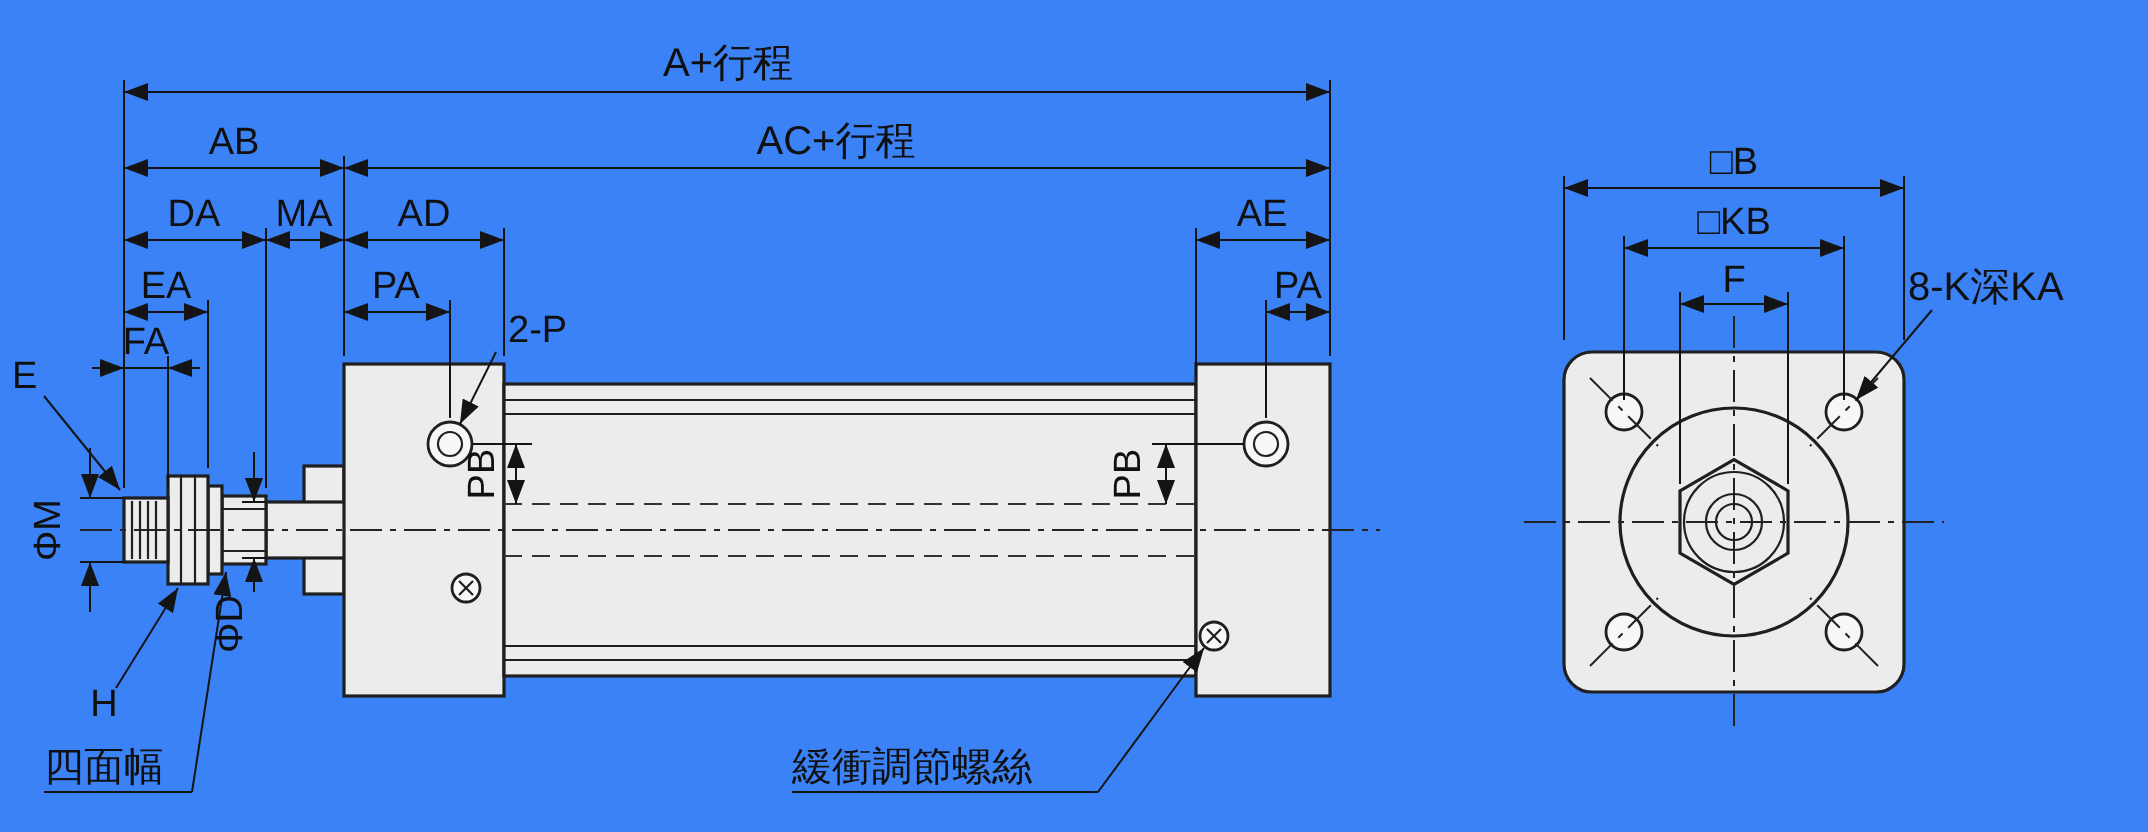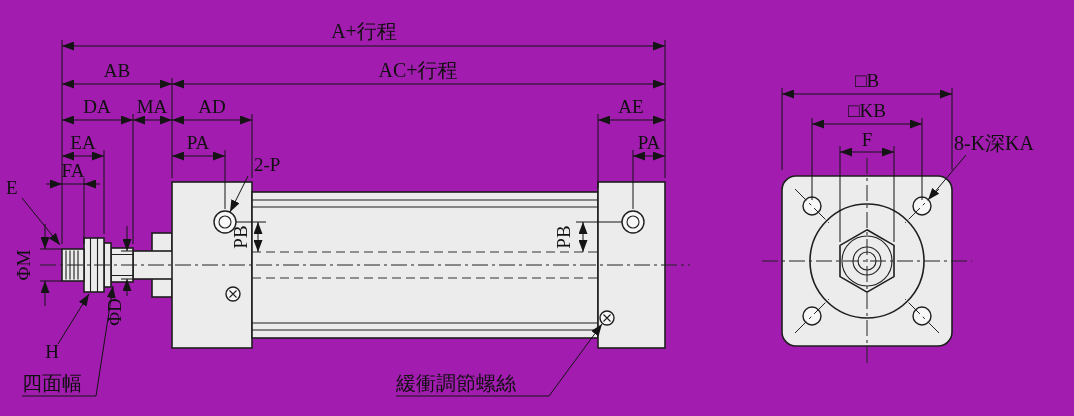--- a/index.html
+++ b/index.html
@@ -1,17 +1,17 @@
 <!DOCTYPE html>
 <html><head>
 <meta charset="utf-8">
 <style>
   html,body { margin:0; padding:0; background:#ffffff; }
-  .stage { position:relative; width:1074px; height:416px; background:#a21caf;
-           font-family:Liberation Serif, serif; }
+  .stage { position:relative; width:1074px; height:416px; background:#3b82f6;
+           font-family:Liberation Sans, sans-serif; }
   svg { display:block; }
   .outline   { fill:#ececec; stroke:#1f1f1f; stroke-width:1.6; }
   .detail    { fill:none;    stroke:#1f1f1f; stroke-width:1.1; }
   .hole      { fill:#f7f7f7; stroke:#1f1f1f; stroke-width:1.4; }
   .ext,.dim  { fill:none; stroke:#141414; stroke-width:1; }
   .dim-line  { marker-start:url(#arrow); marker-end:url(#arrow); }
   .arrow-end { marker-end:url(#arrow); }
   .centerline  { fill:none; stroke:#222; stroke-width:1; stroke-dasharray:16 4 3 4; }
   .hidden-line { fill:none; stroke:#333; stroke-width:1; stroke-dasharray:9 5; }
   .dim-label { font-size:19px; fill:#101010; }

